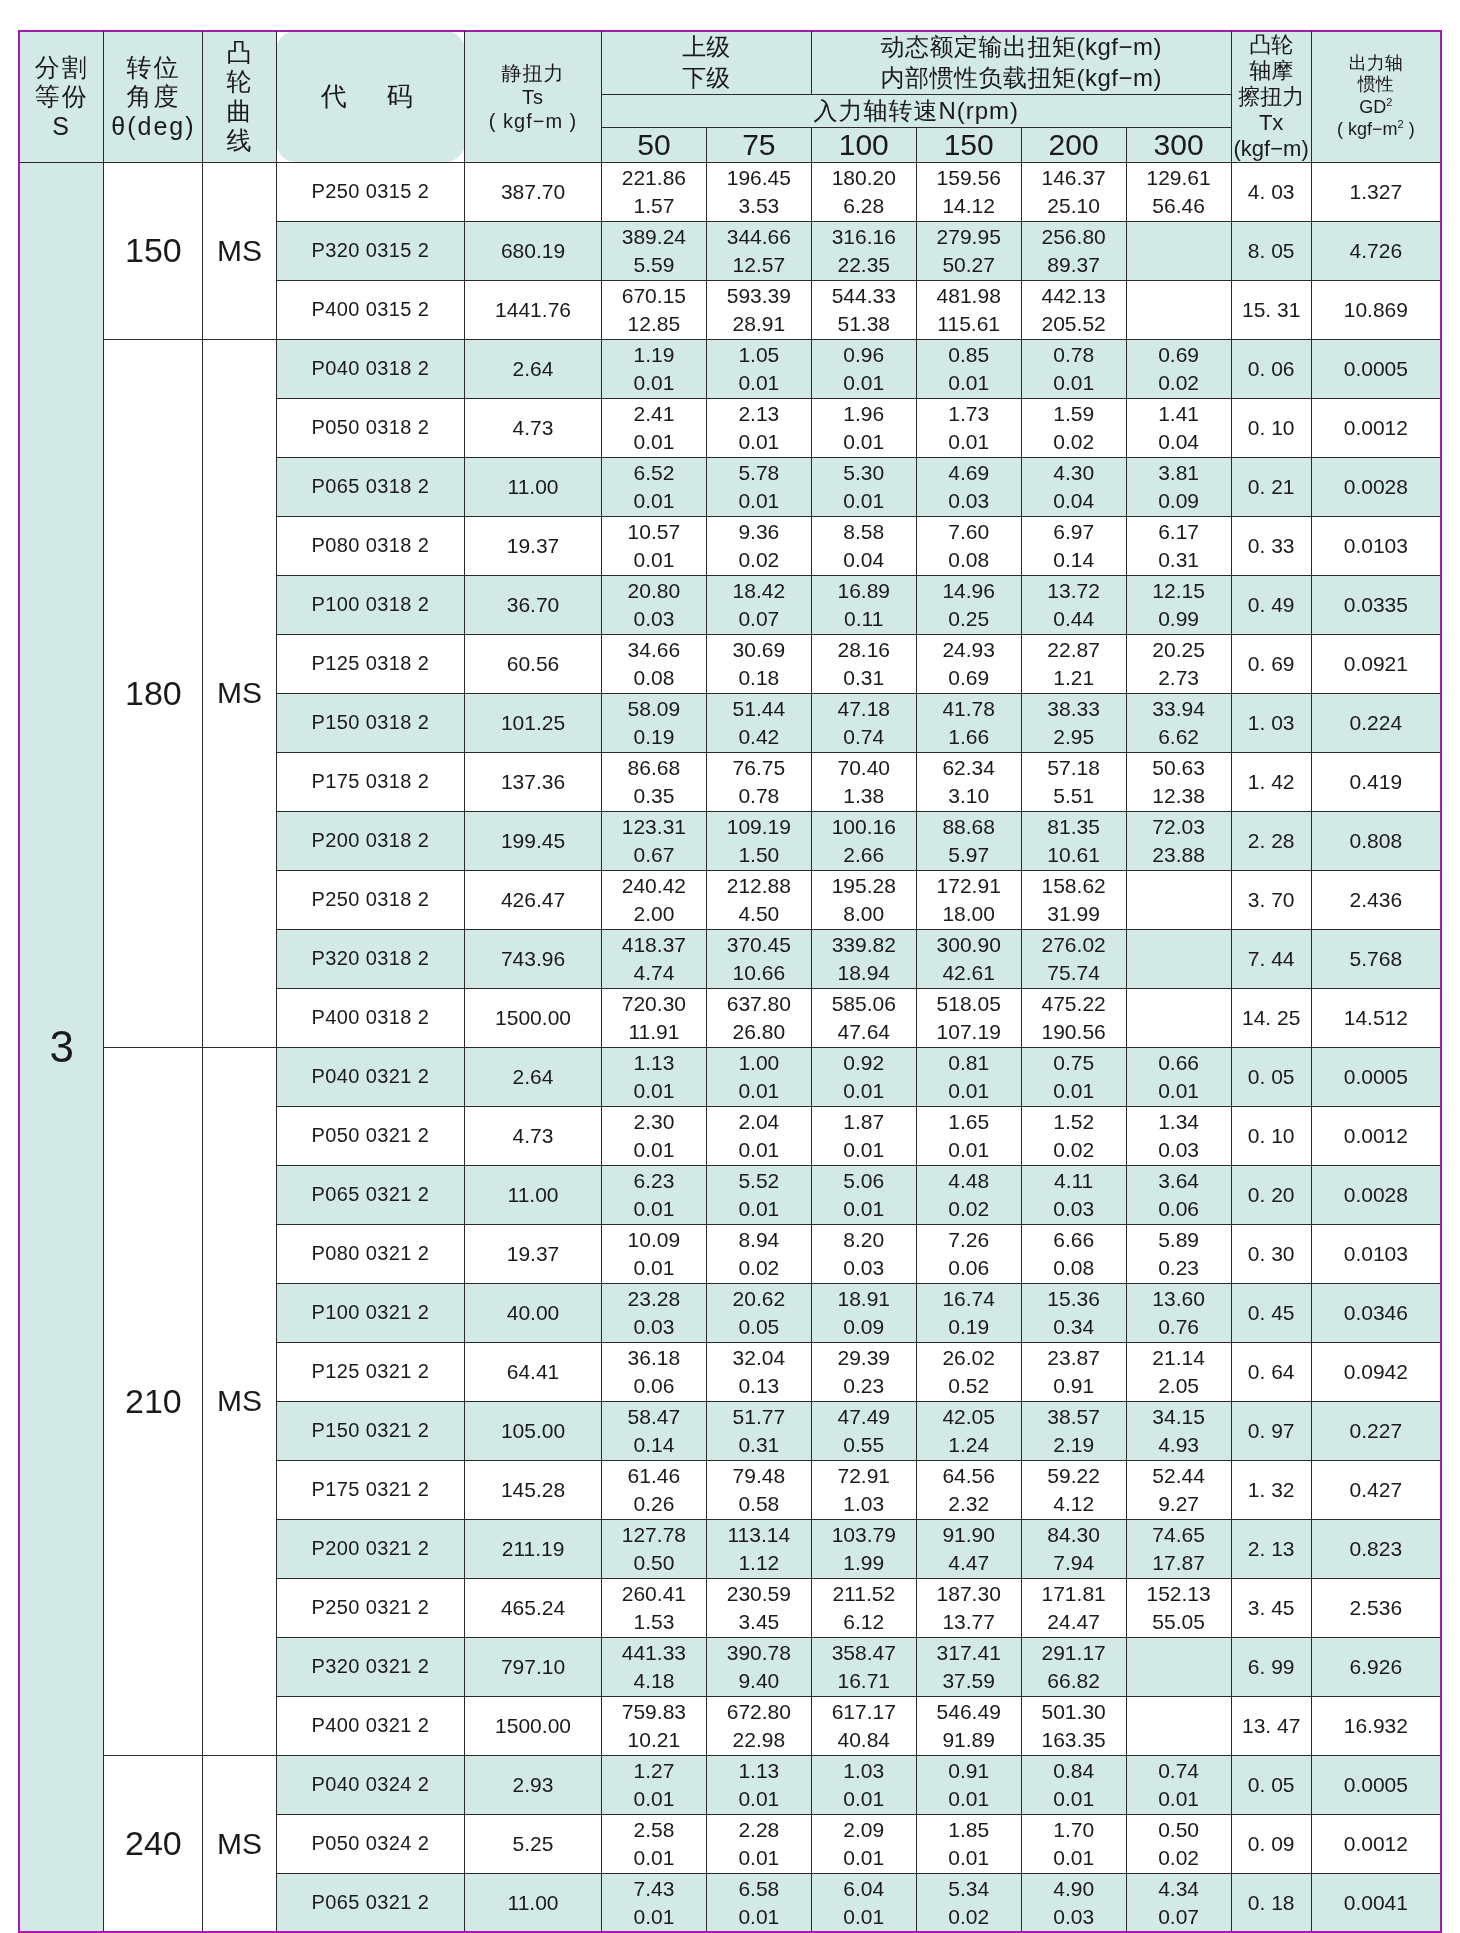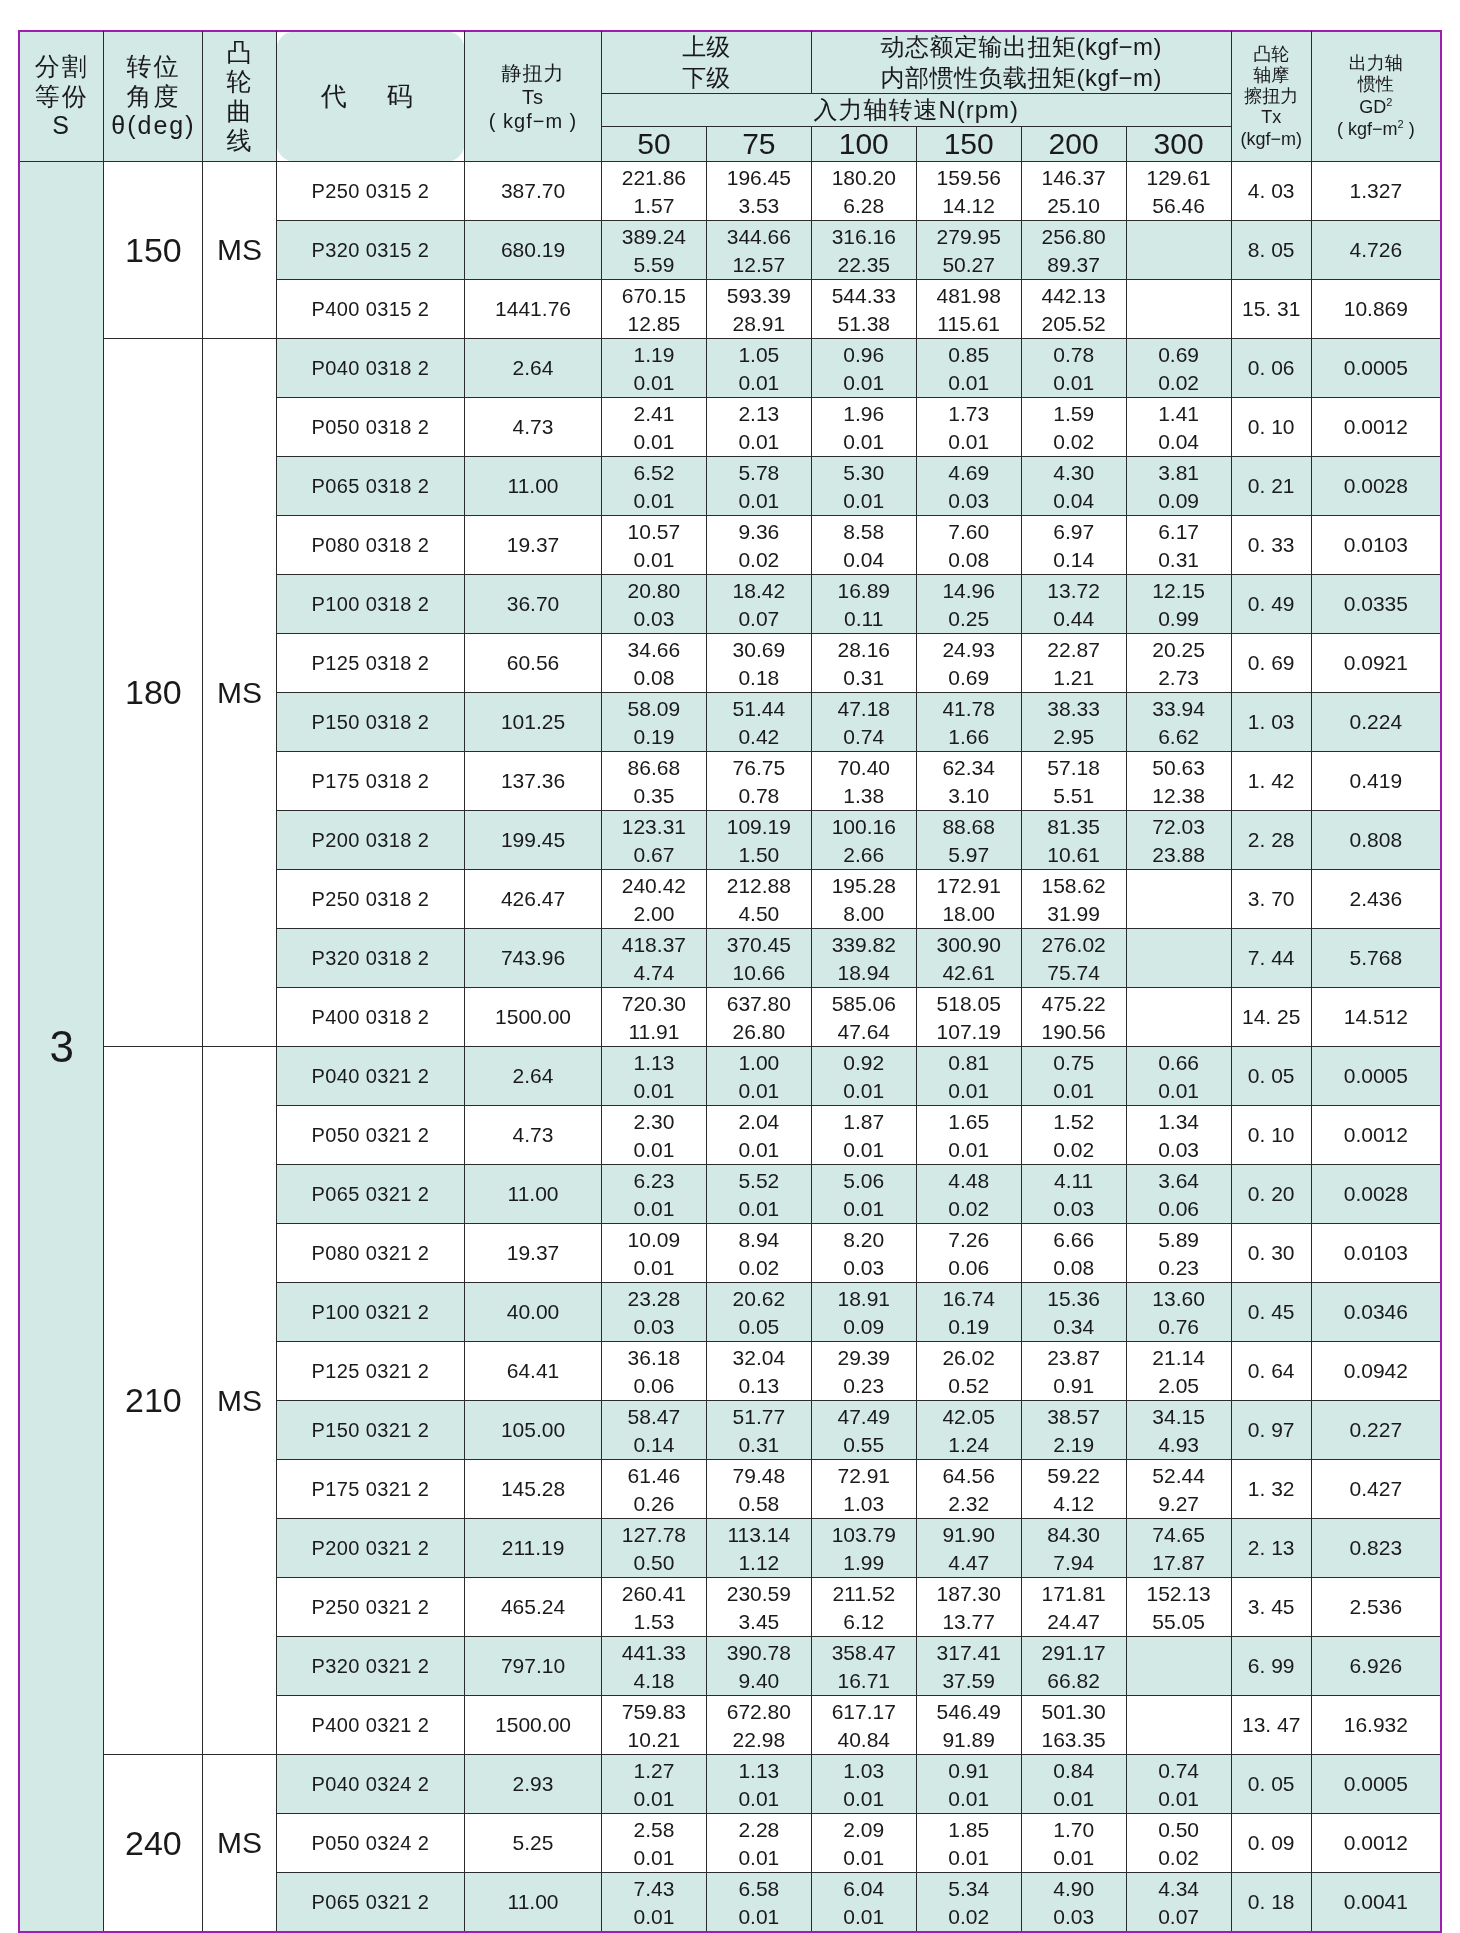--- a/index.html
+++ b/index.html
@@ -61,21 +61,21 @@
     line-height: 1.28;
     white-space: pre-line;
   }
   .h-dyn {
     font-size: 24px;
     line-height: 1.28;
     letter-spacing: 0.5px;
     white-space: pre-line;
   }
   .h-tx {
-    font-size: 18px;
+    font-size: 22px;
     line-height: 1.18;
     white-space: pre-line;
   }
   .h-gd {
     font-size: 18px;
     line-height: 1.2;
     white-space: pre-line;
   }
   .h-gd sup, .h-tx sup { font-size: 11px; vertical-align: super; }
 

